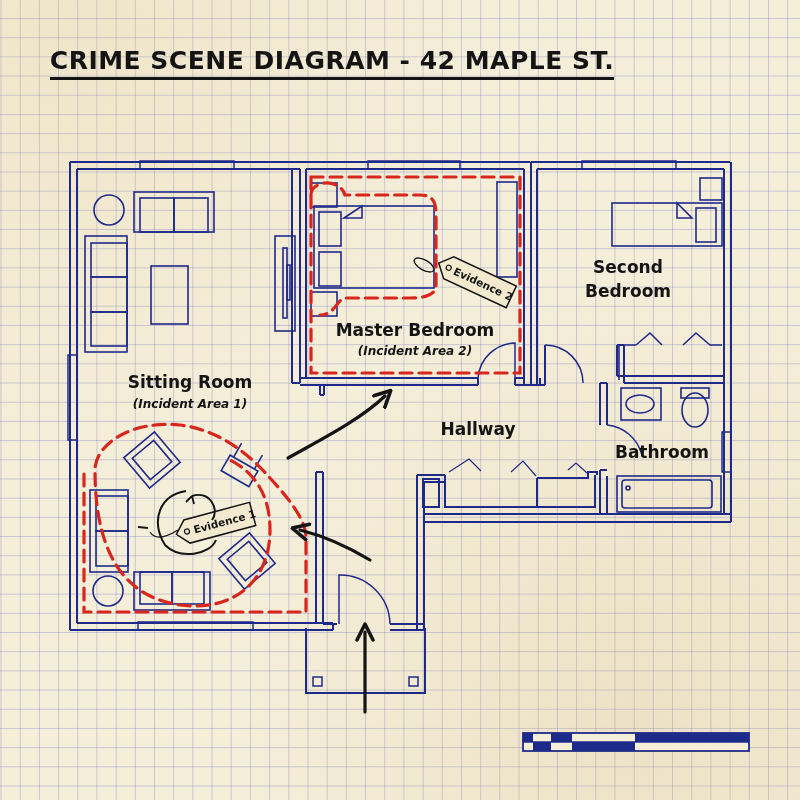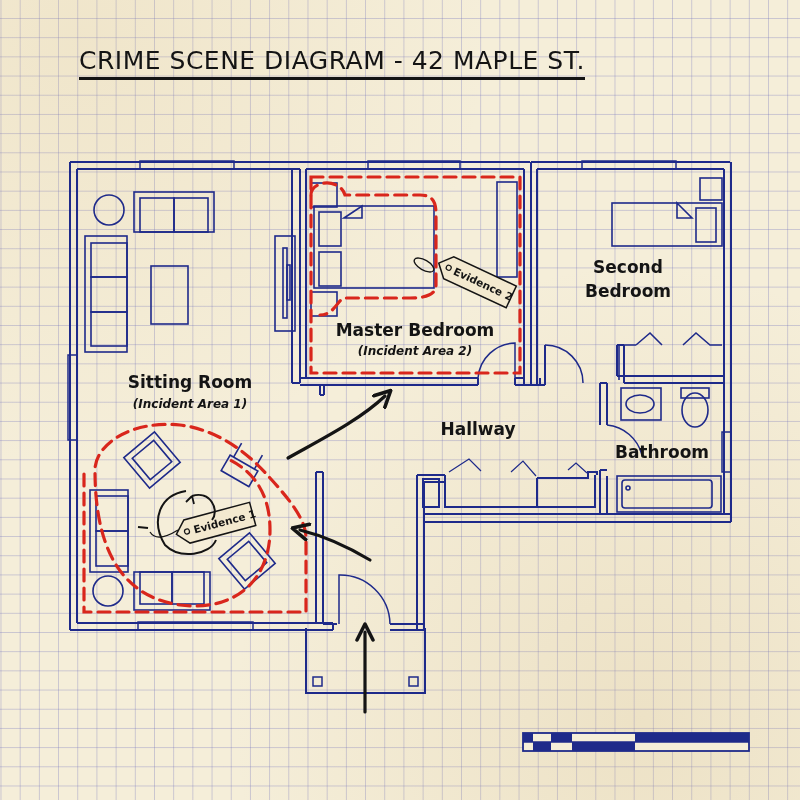--- a/index.html
+++ b/index.html
@@ -10,21 +10,21 @@
     background-image:
       radial-gradient(ellipse at 80% 90%, rgba(200,170,110,0.18), rgba(0,0,0,0) 45%),
       radial-gradient(ellipse at 10% 5%, rgba(210,180,120,0.15), rgba(0,0,0,0) 40%),
       linear-gradient(to right, rgba(120,120,190,0.35) 1px, transparent 1px),
       linear-gradient(to bottom, rgba(120,120,190,0.35) 1px, transparent 1px);
     background-size: 800px 800px, 800px 800px, 19.2px 19.2px, 19.2px 19.2px;
     background-position: 0 0, 0 0, 0.5px 18px, 0.5px 18px;
   }
   .title {
     position: absolute; left: 0; top: 46px; width: 664px; text-align: center;
-    font-family: "DejaVu Sans", sans-serif; font-weight: normal; font-size: 25px;
+    font-family: "DejaVu Sans", sans-serif; font-weight: bold; font-size: 25px;
     letter-spacing: 0.5px; color: #141414;
   }
   .title span { border-bottom: 3px solid #141414; padding-bottom: 2px; }
   svg { position: absolute; left: 0; top: 0; }
   .lbl { font-family: "DejaVu Sans", sans-serif; font-weight: bold; fill: #141414; }
   .sub { font-family: "DejaVu Sans", sans-serif; font-weight: bold; fill: #141414; font-style: italic; }
   .tagtxt { font-family: "DejaVu Sans", sans-serif; font-weight: bold; fill: #141414; }
 </style>
 </head>
 <body>

